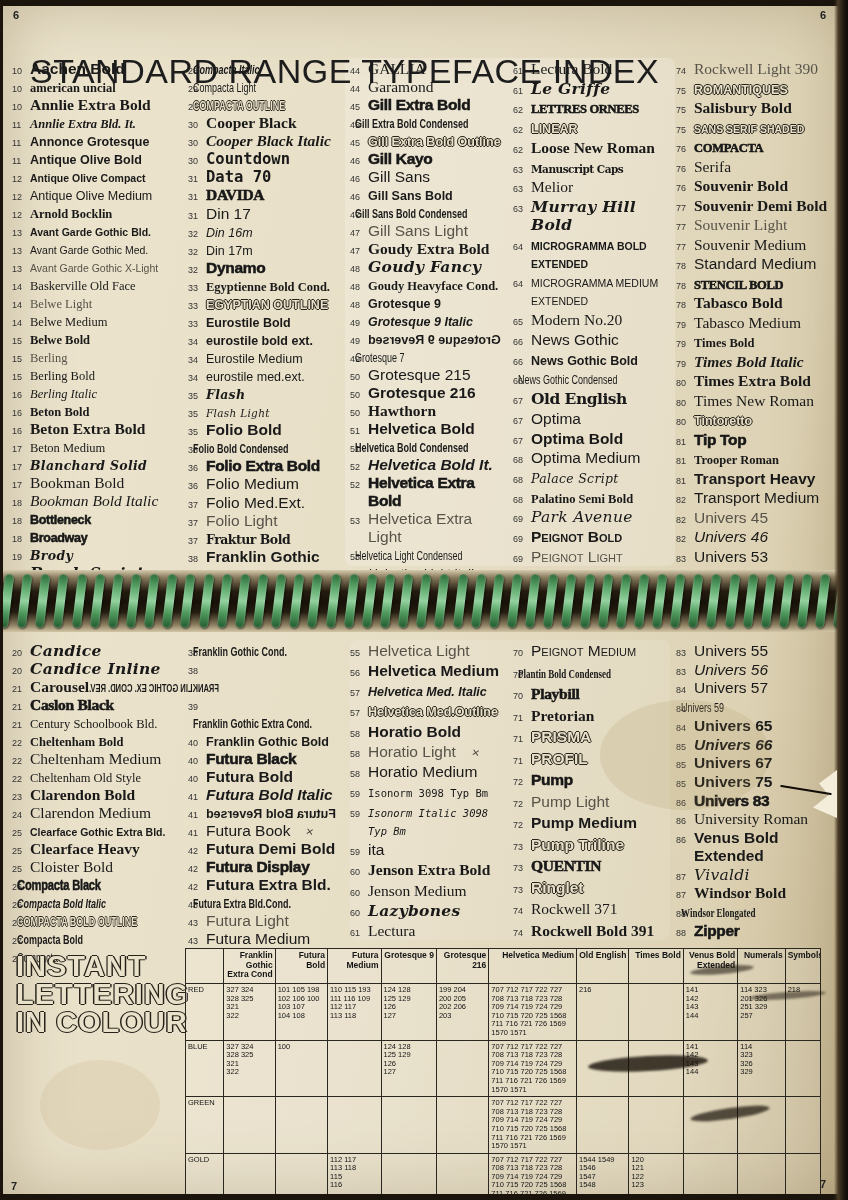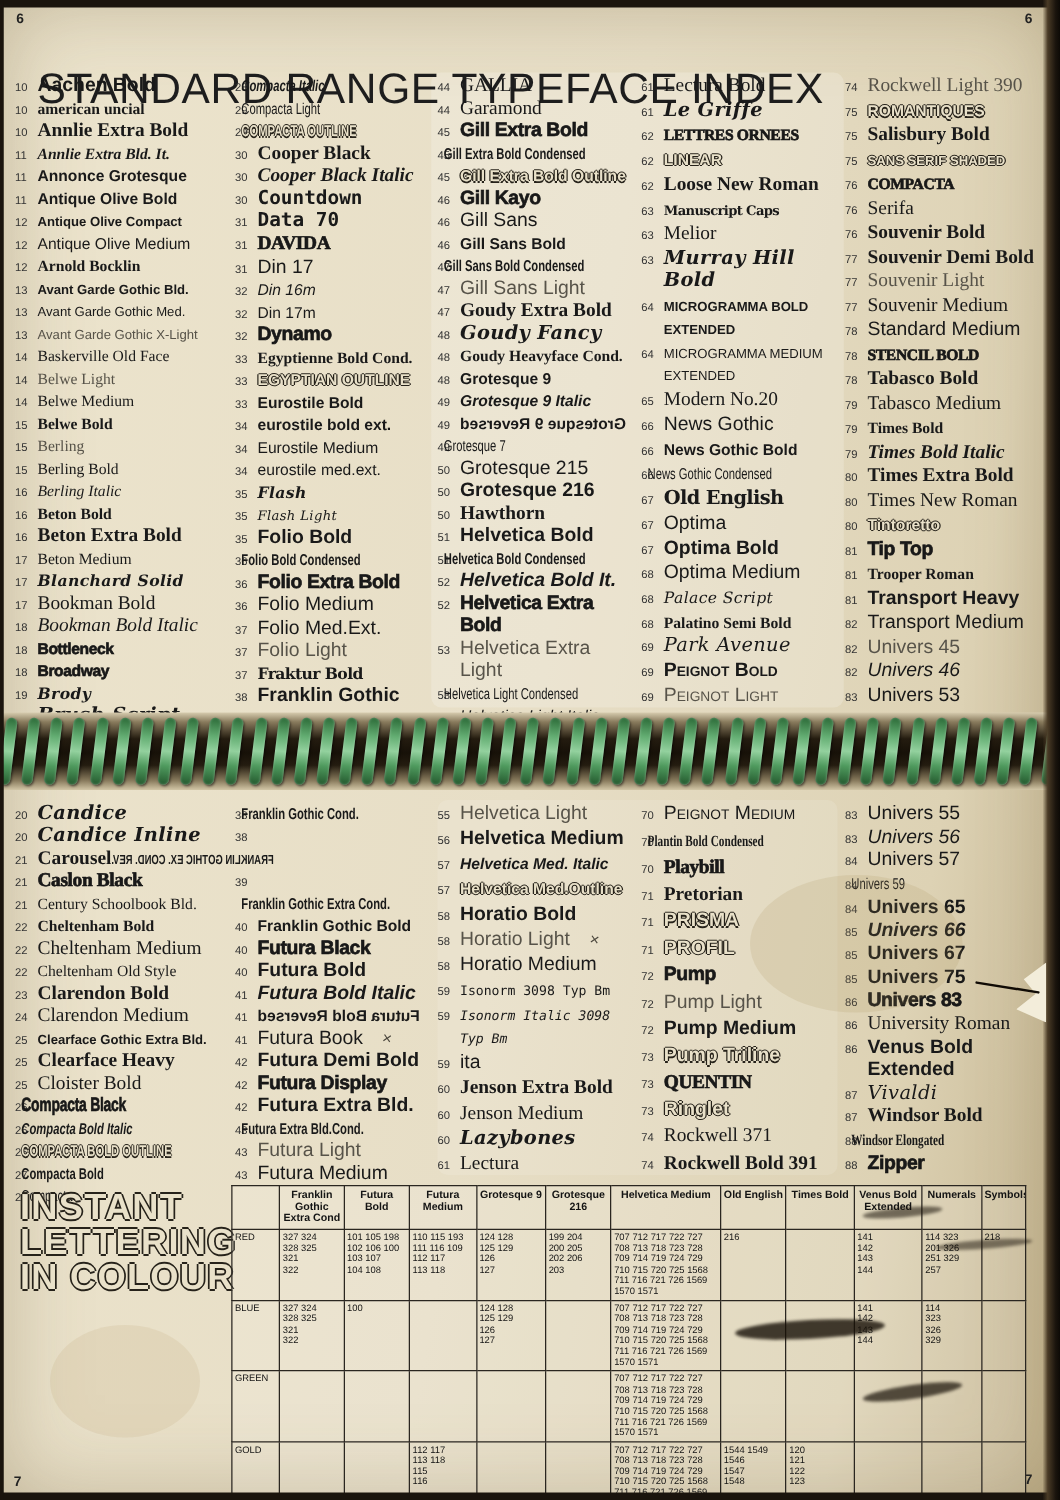--- a/index.html
+++ b/index.html
@@ -55,21 +55,21 @@
       box-shadow:1px 1px 2px rgba(0,0,0,.55), inset 0 0 2px rgba(255,255,255,.35);}
 
   #instant{position:absolute;left:16px;top:952px;}
   .il-line{font:700 29px "Liberation Sans",sans-serif;line-height:28px;letter-spacing:1px;
       color:#e9e1c9;text-shadow:-1.4px 0 #26221a,1.4px 0 #26221a,0 -1.4px #26221a,0 1.4px #26221a;}
 
   #colour-table{position:absolute;left:185px;top:948px;width:636px;border-collapse:collapse;
       table-layout:fixed;background:rgba(255,255,255,.14);}
   #colour-table th,#colour-table td{border:1px solid #2a2620;vertical-align:top;padding:2px 2px;
       overflow:hidden;}
-  #colour-table th{font:700 8.5px/9.5px "Liberation Sans",sans-serif;color:#141414;text-align:center;height:30px;}
+  #colour-table th{font:700 8.5px/9.5px "Liberation Sans",sans-serif;color:#141414;text-align:right;height:30px;}
   #colour-table td{font:400 7.5px/8.6px "Liberation Sans",sans-serif;color:#141414;white-space:nowrap;}
   #colour-table tbody tr{height:49px;}
   td.rowlab{font:700 10px "Liberation Sans",sans-serif;vertical-align:bottom;padding-bottom:5px;}
 
   .smudge{position:absolute;background:#171007;border-radius:50%;filter:blur(1.2px);z-index:7;}
   .stain{position:absolute;border-radius:50%;z-index:1;}
   .tear{position:absolute;right:11px;top:770px;width:24px;height:48px;background:#f3edda;z-index:10;
         clip-path:polygon(100% 0,25% 28%,65% 52%,0 78%,100% 100%);}
   .crack{position:absolute;right:16px;top:789px;width:52px;height:2px;background:#100b05;
          transform:rotate(9deg);z-index:10;border-radius:2px;}

